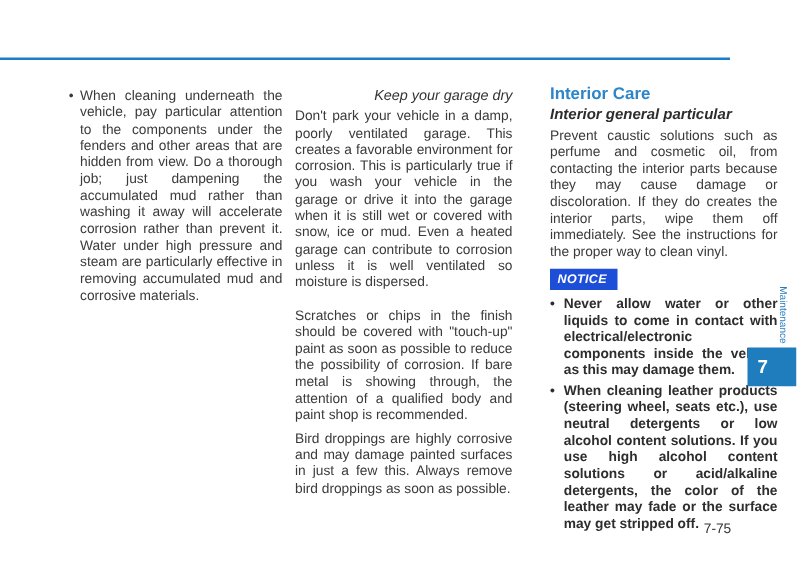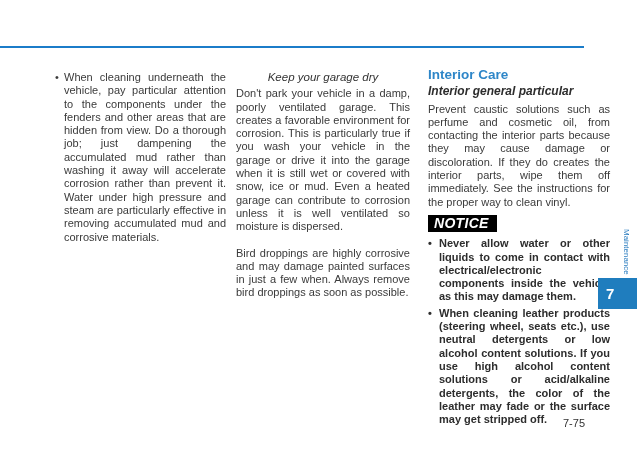--- a/index.html
+++ b/index.html
@@ -19,37 +19,37 @@
     background: #1b7cc9;
   }
   .col {
     position: absolute;
     font-size: 11px;
     line-height: 13.3px;
     text-align: justify;
   }
   .col1 { left: 56px; top: 71px;  width: 170px; }
   .col2 { left: 236px; top: 71px; width: 174px; }
-  .col3 { left: 428px; top: 68px; width: 182px; }
+  .col3 { left: 440px; top: 68px; width: 182px; }
 
   .li { position: relative; padding-left: 8px; margin-bottom: 2px; }
   .li::before {
     content: "\2022";
     position: absolute;
     left: -1px; top: 0;
   }
   .col3 .li { padding-left: 11px; font-weight: bold; color: #2d2d2d; margin-bottom: 3px; }
   .col3 .li::before { left: 0; }
 
   .h-italic {
     font-style: italic;
     font-weight: normal;
     font-size: 11.5px;
     color: #333333;
-    text-align: center;
+    text-align: right;
     margin-bottom: 3px;
   }
   .section-2 { margin-top: 13px; }
   .para + .para { margin-top: 5px; }
 
   .h-blue {
     font-size: 13.5px;
     font-weight: bold;
     color: #2e86c8;
     text-align: left;
@@ -58,25 +58,25 @@
   .h-sub {
     font-size: 12px;
     font-weight: bold;
     font-style: italic;
     color: #2d2d2d;
     text-align: left;
     margin-bottom: 4px;
   }
   .notice-badge {
     display: inline-block;
-    background: #000000;
+    background: #1d4ed8;
     color: #ffffff;
     font-weight: bold;
     font-style: italic;
-    font-size: 14px;
+    font-size: 10px;
     letter-spacing: 0.3px;
     padding: 2px 8px 2px 6px;
     margin: 6px 0 5px 0;
   }
   .side-label {
     position: absolute;
     left: 622px; top: 229px;
     height: 52px;
     writing-mode: vertical-rl;
     font-size: 8px;
@@ -114,21 +114,22 @@
       <span>When cleaning underneath the vehicle, pay particular attention to the components under the fenders and other areas that are hidden from view. Do a thorough job; just dampening the accumulated mud rather than washing it away will accelerate corrosion rather than prevent it. Water under high pressure and steam are particularly effective in removing accumulated mud and corrosive materials.</span>
     </div>
   </div>
 
   <div class="col col2">
     <div class="section">
       <h3 class="h-italic">Keep your garage dry</h3>
       <p class="para">Don't park your vehicle in a damp, poorly ventilated garage. This creates a favorable environment for corrosion. This is particularly true if you wash your vehicle in the garage or drive it into the garage when it is still wet or covered with snow, ice or mud. Even a heated garage can contribute to corrosion unless it is well ventilated so moisture is dispersed.</p>
     </div>
     <div class="section section-2">
-      <p class="para">Bird droppings are highly corrosive and may damage painted surfaces in just a few when. Always remove bird droppings as soon as possible.</p>
+      <p class="para">Scratches or chips in the finish should be covered with "touch-up" paint as soon as possible to reduce the possibility of corrosion. If bare metal is showing through, the attention of a qualified body and paint shop is recommended.</p>
+      <p class="para">Bird droppings are highly corrosive and may damage painted surfaces in just a few this. Always remove bird droppings as soon as possible.</p>
     </div>
   </div>
 
   <div class="col col3">
     <h2 class="h-blue">Interior Care</h2>
     <h3 class="h-sub">Interior general particular</h3>
     <p class="para">Prevent caustic solutions such as perfume and cosmetic oil, from contacting the interior parts because they may cause damage or discoloration. If they do creates the interior parts, wipe them off immediately. See the instructions for the proper way to clean vinyl.</p>
     <div class="notice-badge">NOTICE</div>
     <div class="li">
       <span>Never allow water or other liquids to come in contact with electrical/electronic components inside the vehicle as this may damage them.</span>

